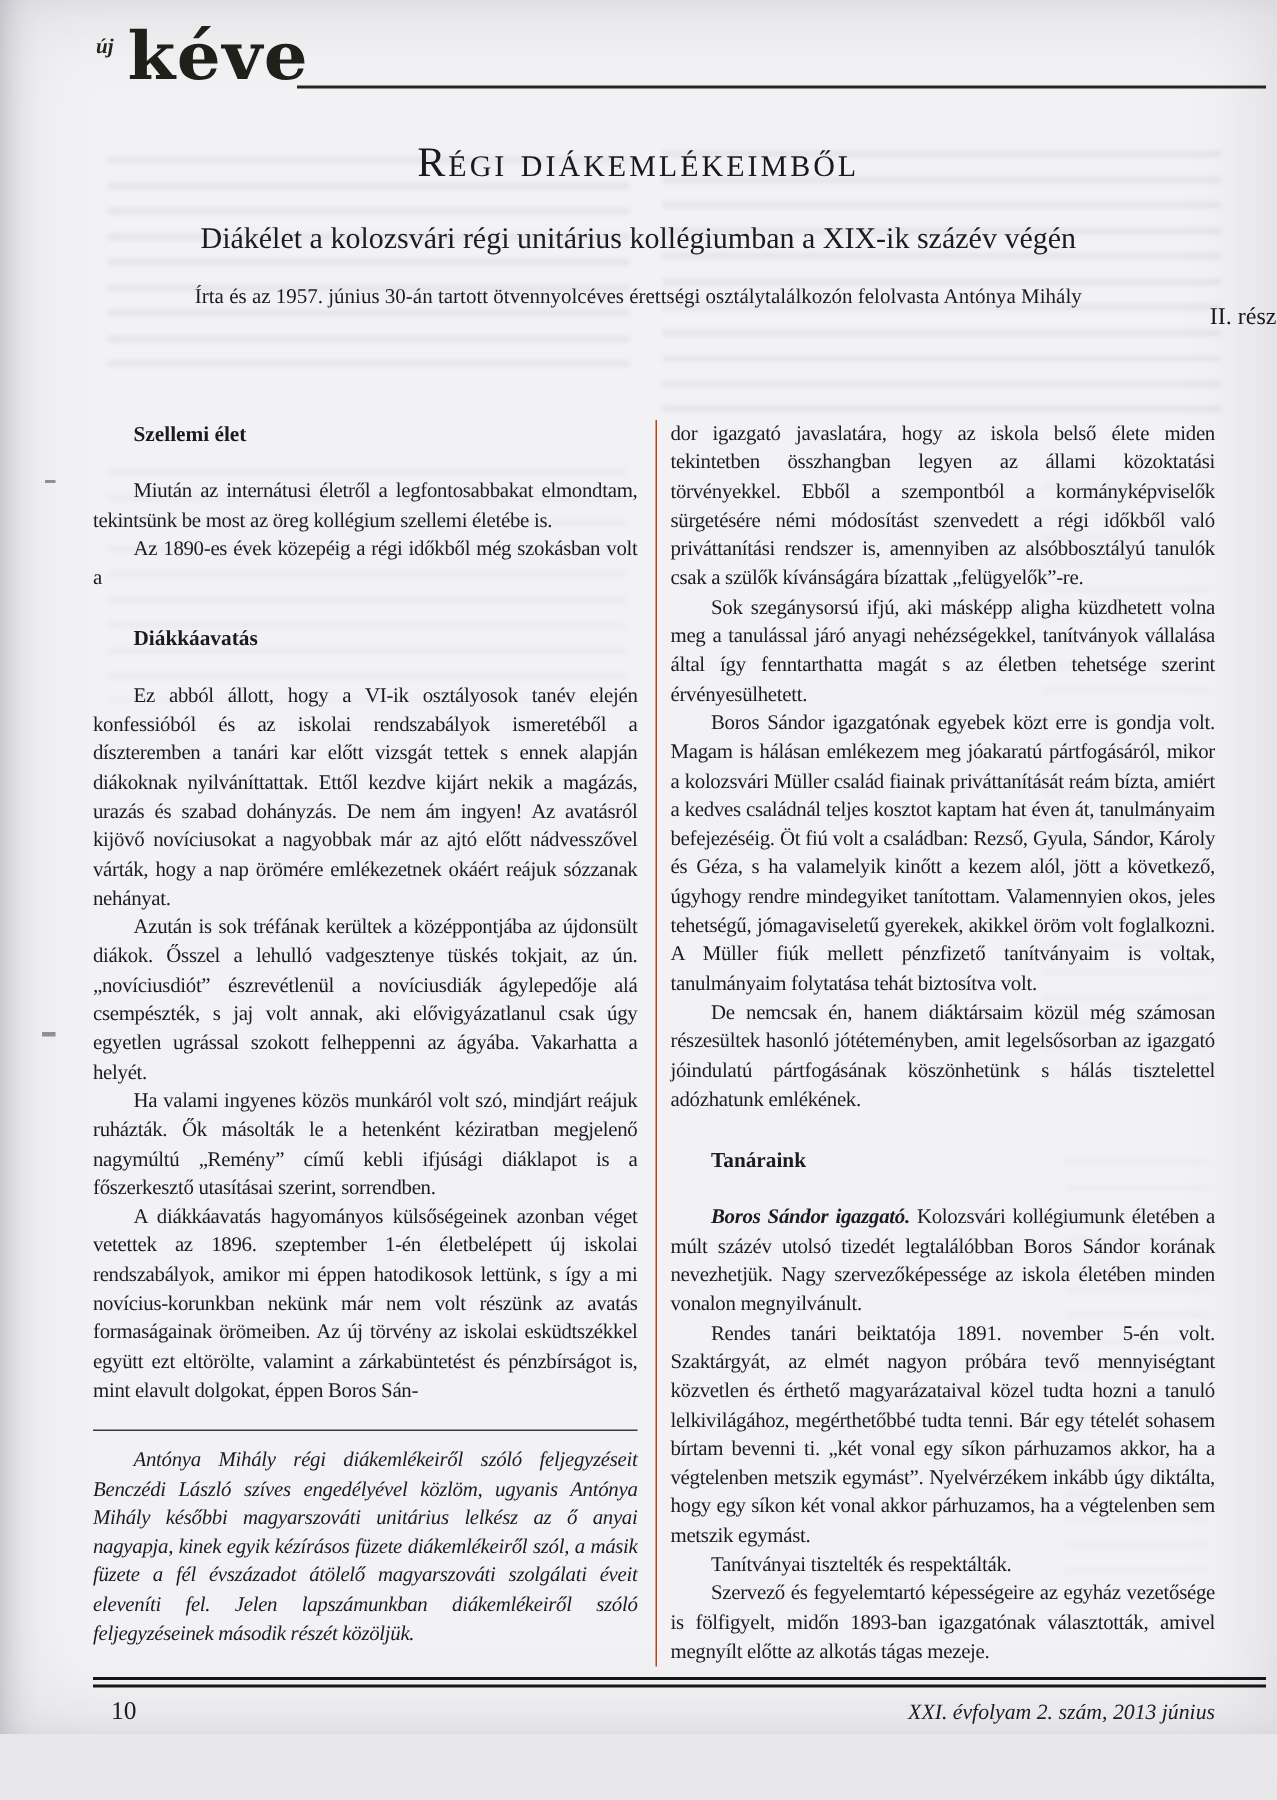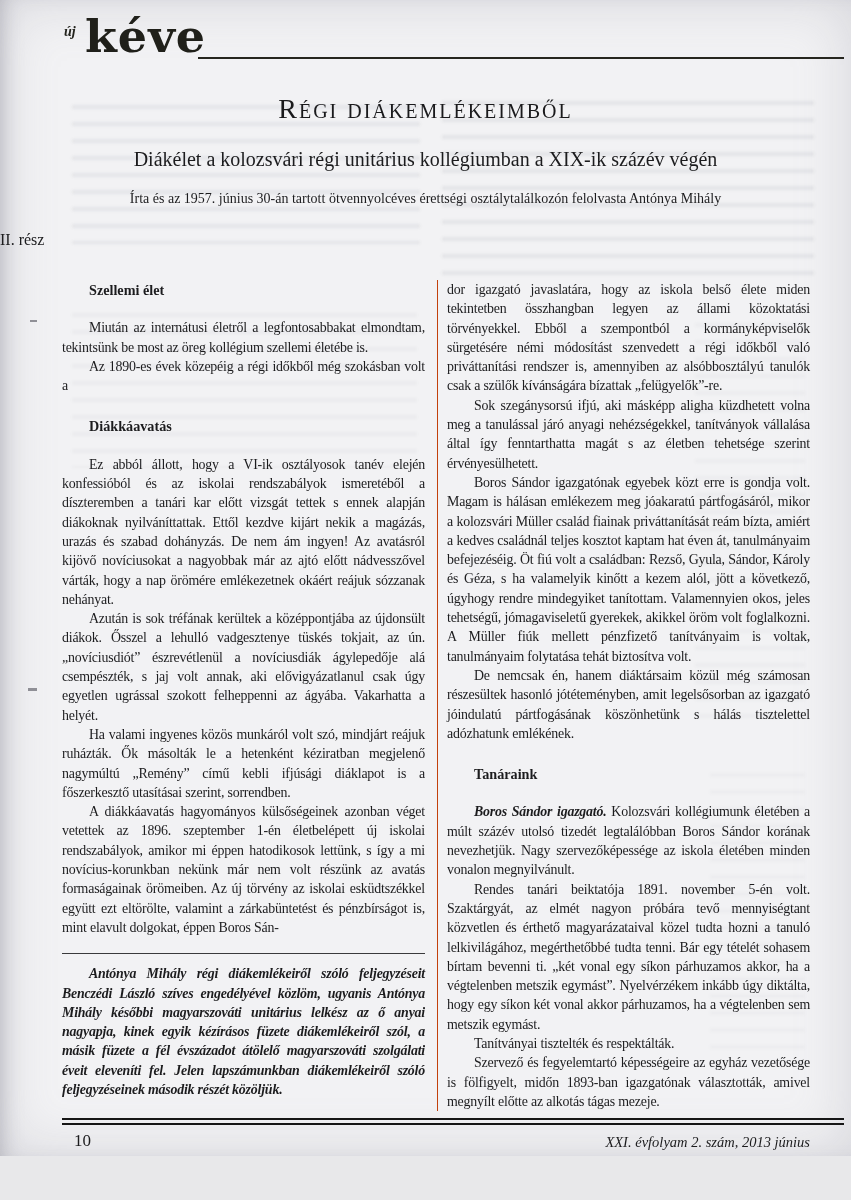--- a/index.html
+++ b/index.html
@@ -25,35 +25,35 @@
   }
   .masthead-rule{position:absolute;left:138px;right:0;top:39px;height:2px;background:#26261f;}
   
   .header{position:absolute;top:92px;left:40px;right:40px;text-align:center;}
   .page-title{
     margin:0;font-weight:normal;font-size:28px;line-height:1.2;
     font-variant:small-caps;letter-spacing:2px;color:#1a1a1c;
   }
   .subtitle{margin:21px 0 0;font-size:20px;font-weight:normal;line-height:1.2;}
   .byline{margin:19px 0 0;font-size:14px;line-height:1.3;}
-  .part-label{position:absolute;top:203px;left:0;right:0;text-align:left;font-size:16px;margin-top:28px;}
+  .part-label{position:absolute;top:203px;left:0;right:0;text-align:right;font-size:16px;}
   
   .columns{position:absolute;top:280px;left:62px;width:748px;display:flex;align-items:flex-start;}
   .col{width:363px;}
   .col-right{border-left:1px solid #c2410c;margin-left:12px;padding-left:9px;}
   .body-para{
     margin:0;font-size:13.9px;line-height:19.3px;letter-spacing:-0.2px;
     text-align:justify;text-indent:27px;
   }
   .no-indent{text-indent:0;}
   .col-heading{
     margin:22px 0 18px;font-size:14.2px;line-height:19.3px;font-weight:bold;text-indent:27px;
   }
   .col .col-heading:first-child{margin-top:1px;}
-  .footnote{font-style:italic;font-weight:bold;}
+  .footnote{font-style:italic;}
   .footnote-rule{border:none;height:1px;background:#3a3a3c;margin:16px 0 10px;}
   .para-lead{font-weight:bold;font-style:italic;}
   
   .footer-rule{position:absolute;left:62px;right:7px;top:1118px;height:3px;border-top:2px solid #161616;border-bottom:2px solid #161616;background:transparent;}
   .page-number{position:absolute;left:74px;top:1131px;font-size:17px;}
   .issue{position:absolute;right:41px;top:1134px;font-size:14.5px;font-style:italic;}
   
   .ghost{
     position:absolute;pointer-events:none;
     background:repeating-linear-gradient(to bottom, transparent 0 13px, rgba(125,128,140,.16) 13px 17px);

